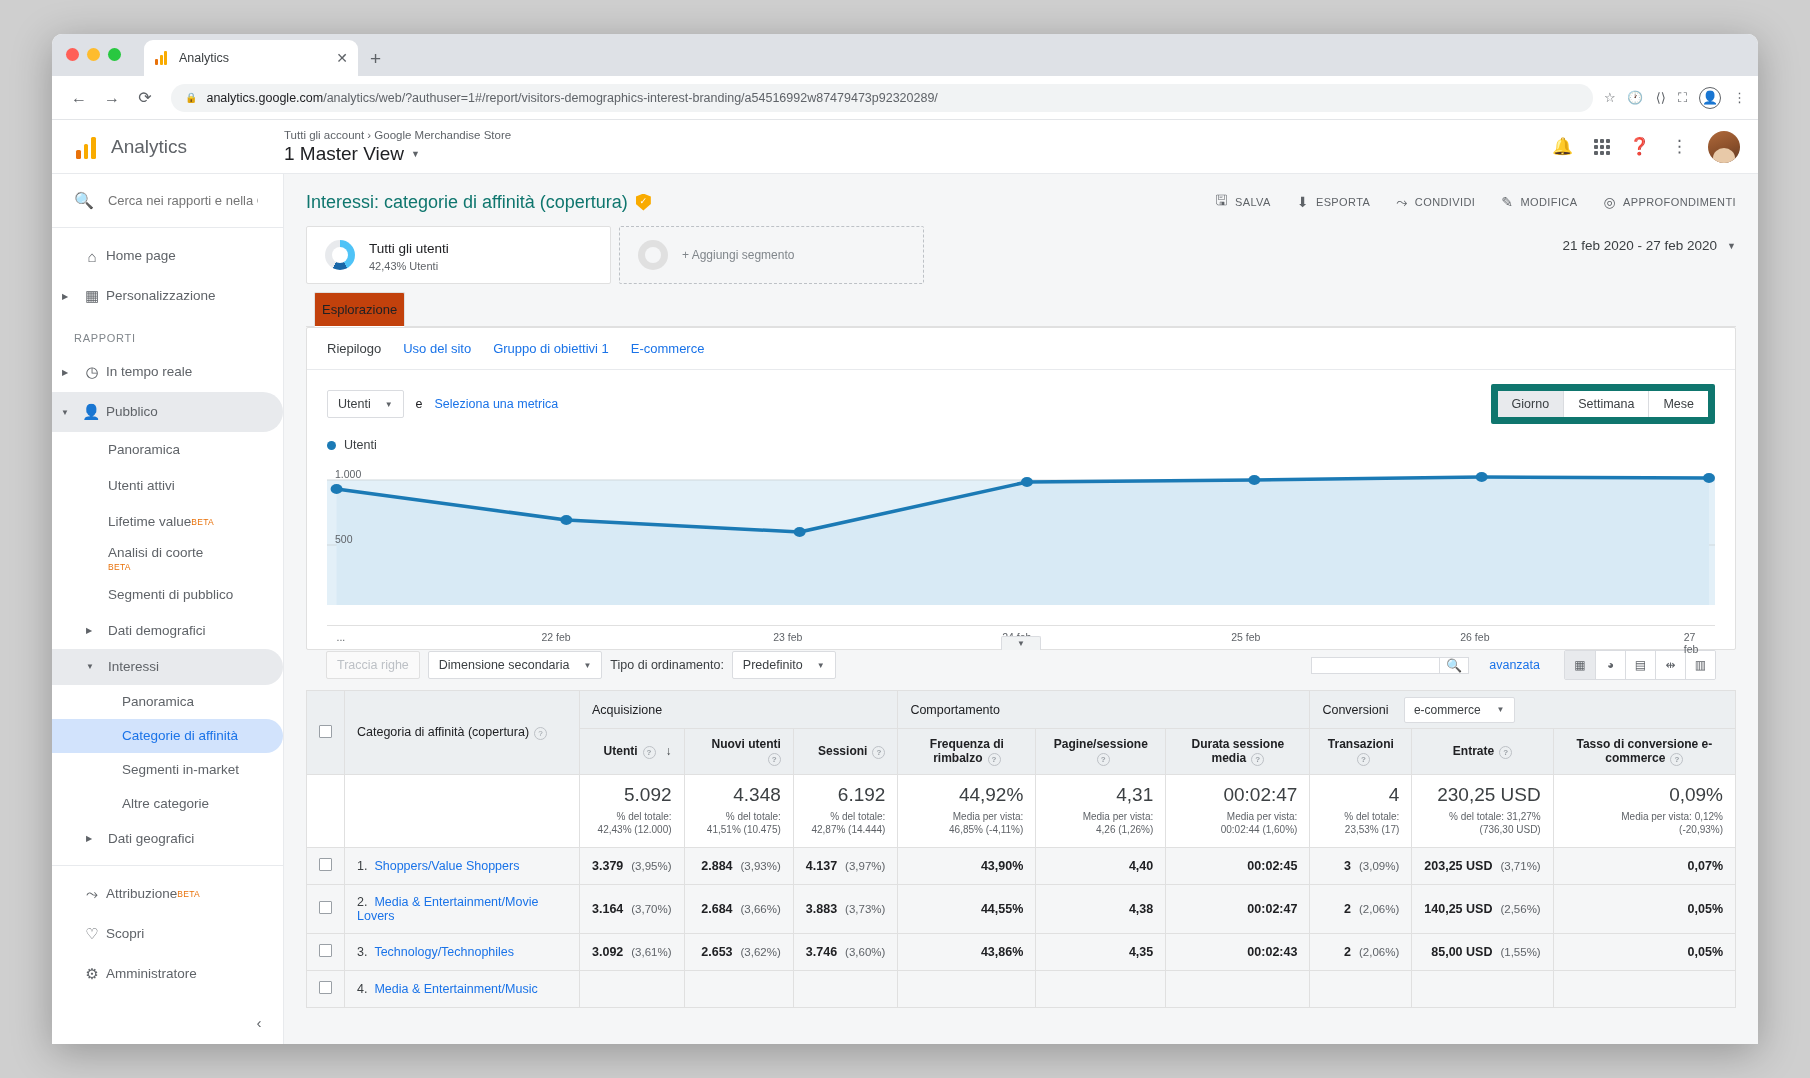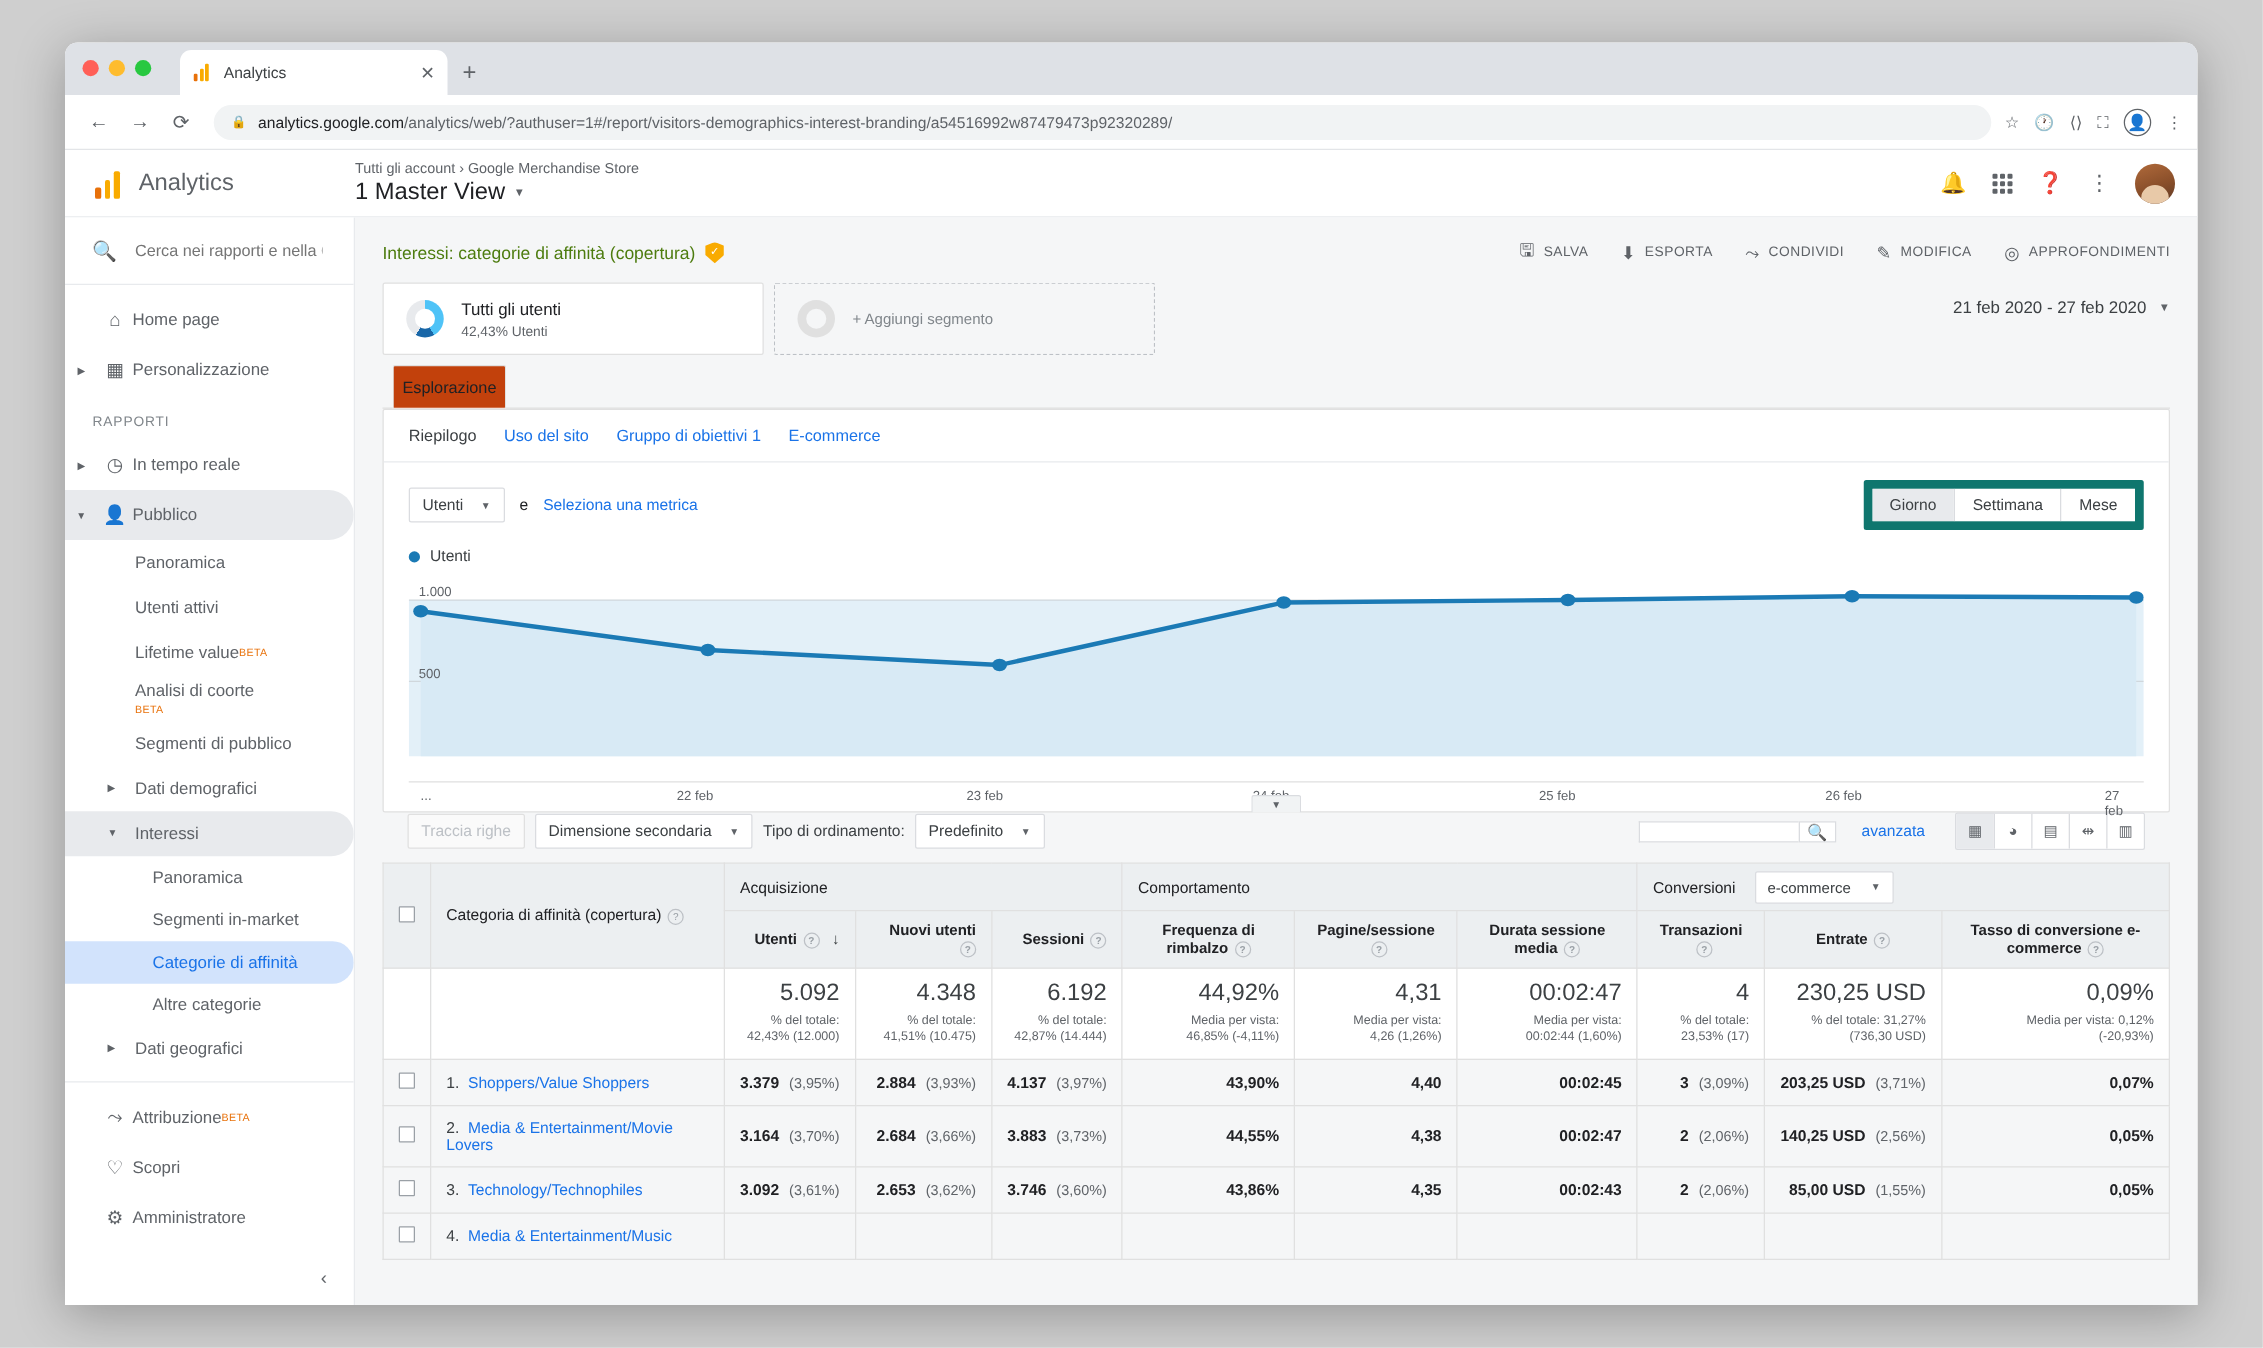--- a/index.html
+++ b/index.html
@@ -141,21 +141,21 @@
   .collapse-btn {
     position: absolute; right: 10px; bottom: 8px; width: 28px; height: 28px;
     display: flex; align-items: center; justify-content: center;
     color: #5f6368; font-size: 15px; cursor: pointer;
   }
 
   
   .main { flex: 1; min-width: 0; background: #f5f6f7; overflow: hidden; position: relative; }
   .main-inner { padding: 0 22px 0 22px; }
   .report-head { display: flex; align-items: center; padding: 16px 0 12px; }
-  .report-title { font-size: 14px; color: #4d7c0f; display: flex; align-items: center; gap: 8px; }
+  .report-title { font-size: 18px; color: #0f766e; display: flex; align-items: center; gap: 8px; }
   .shield { width: 15px; height: 17px; background: #f9ab00; clip-path: polygon(50% 0,100% 18%,100% 62%,50% 100%,0 62%,0 18%); position: relative; }
   .shield::after { content:'✓'; position:absolute; inset:0; color:#fff; font-size:9px; display:flex; align-items:center; justify-content:center; padding-bottom:2px;}
   .head-actions { margin-left: auto; display: flex; align-items: center; gap: 26px; }
   .act { display: flex; align-items: center; gap: 7px; font-size: 11px; color: #5f6368; letter-spacing: .4px; cursor: pointer; }
   .act .i { font-size: 14px; }
 
   .segbar { display: flex; gap: 8px; padding-bottom: 8px; align-items:flex-start; }
   .seg-card {
     width: 305px; height: 58px; background: #fff; border: 1px solid #e0e0e0; border-radius: 2px;
     display: flex; align-items: center; gap: 14px; padding: 0 18px; cursor: pointer;
@@ -385,25 +385,25 @@
               <span class="nav-label">Dati demografici</span>
             </div>
             <div class="nav-expand selected">
               <span class="arrow">▼</span>
               <span class="nav-label">Interessi</span>
             </div>
 
             <div class="nav-sub2">
               <span class="nav-label">Panoramica</span>
             </div>
+            <div class="nav-sub2 active-blue">
+              <span class="nav-label">Categorie di affinità</span>
+            </div>
             <div class="nav-sub2">
               <span class="nav-label">Segmenti in-market</span>
-            </div>
-            <div class="nav-sub2 active-blue">
-              <span class="nav-label">Categorie di affinità</span>
             </div>
             <div class="nav-sub2">
               <span class="nav-label">Altre categorie</span>
             </div>
 
             <div class="nav-expand">
               <span class="arrow">▶</span>
               <span class="nav-label">Dati geografici</span>
             </div>
 

